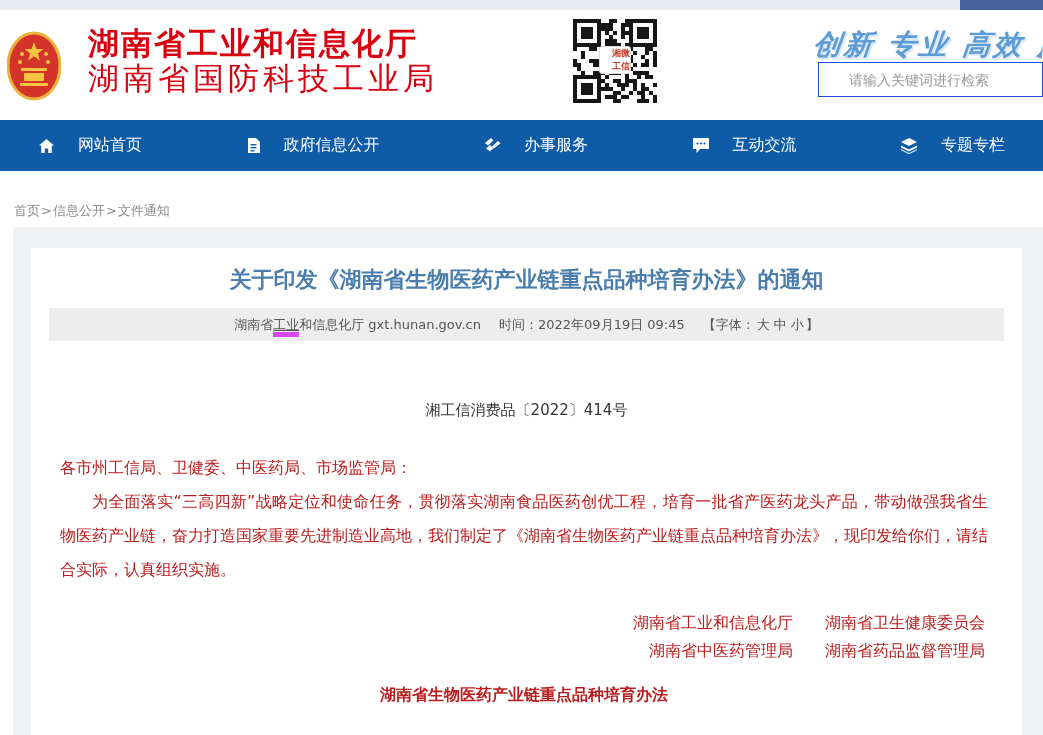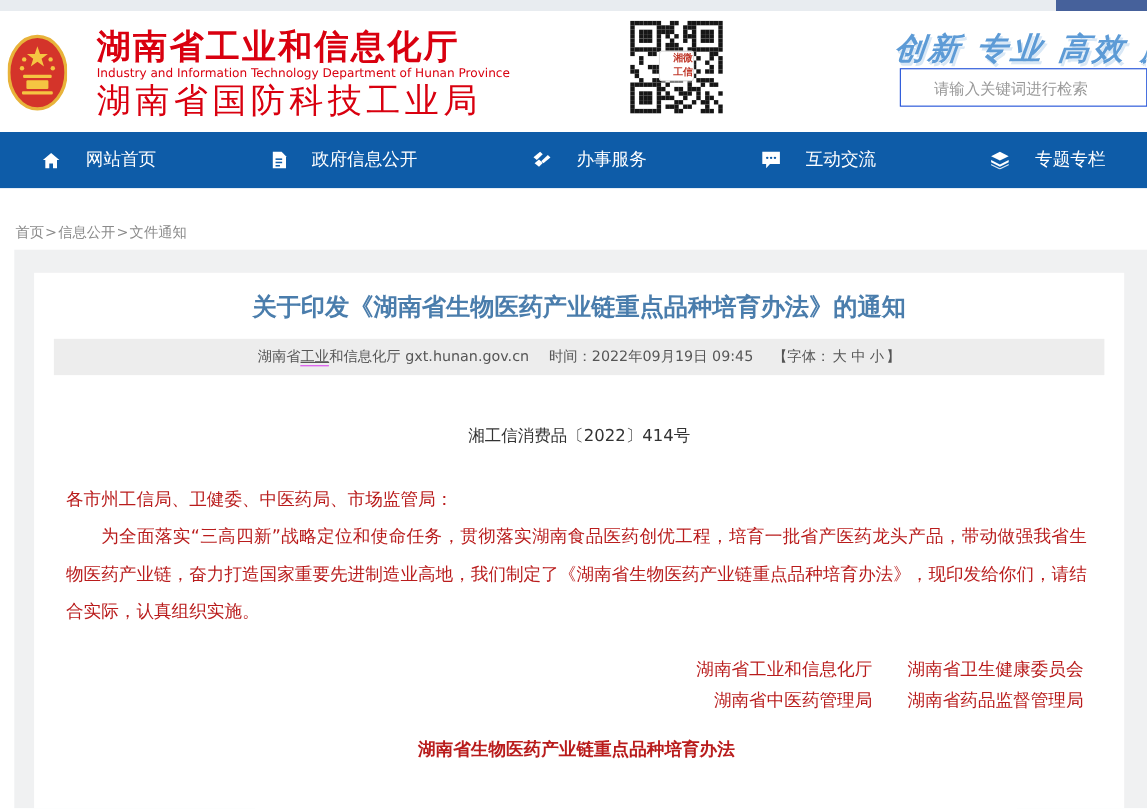--- a/index.html
+++ b/index.html
@@ -44,25 +44,25 @@
 
   
   .panel { position:absolute; left:13px; top:227px; width:1030px; height:508px; background:#f0f1f2; }
   .card { position:absolute; left:31px; top:248px; width:991px; height:520px; background:#fff; }
 
   .article-title { padding-top:14px; text-align:center; font-size:22px; font-weight:bold;
     color:#4a7dac; line-height:36px; }
 
   .meta-bar { margin:10px 18px 0 18px; height:33px; background:#ededed; text-align:center;
     font-size:13px; color:#555; line-height:33px; white-space:nowrap; }
-  .meta-bar .u { border-bottom:1px solid #d946ef;text-decoration:underline; }
+  .meta-bar .u { border-bottom:5px solid #d946ef;text-decoration:underline; }
   .meta-gap { display:inline-block; width:18px; }
   .font-size-ctl { cursor:pointer; margin:0 2px; }
 
-  .doc-number { margin-top:44px; text-align:center; font-size:15px; color:#333; line-height:22px; }
+  .doc-number { margin-top:58px; text-align:center; font-size:15px; color:#333; line-height:22px; }
 
   .article-body { margin:30px 34px 0 29px; color:#b91c1c; font-size:16px; }
   .salutation { line-height:34px; }
   .para { line-height:34px; text-indent:2em; text-align:justify; }
   .sig-block { margin-top:22px; text-align:right; padding-right:3px; line-height:28px; }
   .subtitle { margin-top:18px; text-align:center; font-weight:bold; font-size:16px; line-height:24px; }
 </style>
 </head>
 <body>
 
@@ -84,21 +84,20 @@
         <circle cx="13" cy="38" r="2" fill="#f5c542"></circle>
         <circle cx="41" cy="38" r="2" fill="#f5c542"></circle>
         <rect x="14" y="44" width="26" height="3" rx="1" fill="#f5c542"></rect>
         <rect x="17" y="49" width="20" height="8" rx="1" fill="#f5c542"></rect>
         <rect x="13" y="59" width="28" height="3" rx="1" fill="#f5c542"></rect>
       </svg>
     </div>
 
     <div class="dept">
       <div class="dept-cn1">湖南省工业和信息化厅</div>
-      <div class="dept-en">Industry and Information Technology Department of Hunan Province</div>
       <div class="dept-cn2">湖南省国防科技工业局</div>
     </div>
 
     <div class="qr">
       <div><svg width="90" height="90" viewBox="0 0 90 90" xmlns="http://www.w3.org/2000/svg">
             <rect width="90" height="90" fill="#fff"></rect>
             <rect x="3" y="3" width="4" height="4" fill="#161616"></rect>
             <rect x="7" y="3" width="4" height="4" fill="#161616"></rect>
             <rect x="11" y="3" width="4" height="4" fill="#161616"></rect>
             <rect x="15" y="3" width="4" height="4" fill="#161616"></rect>

